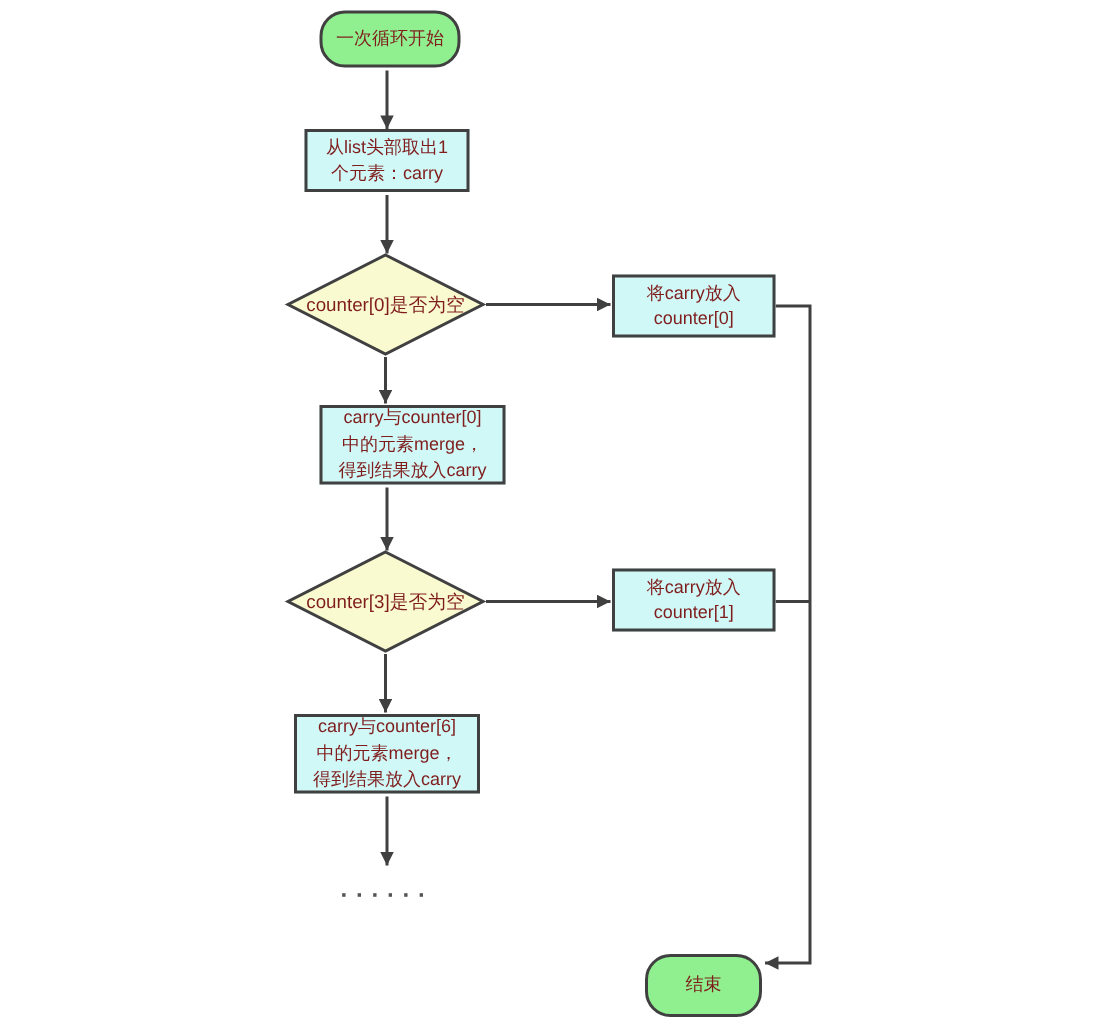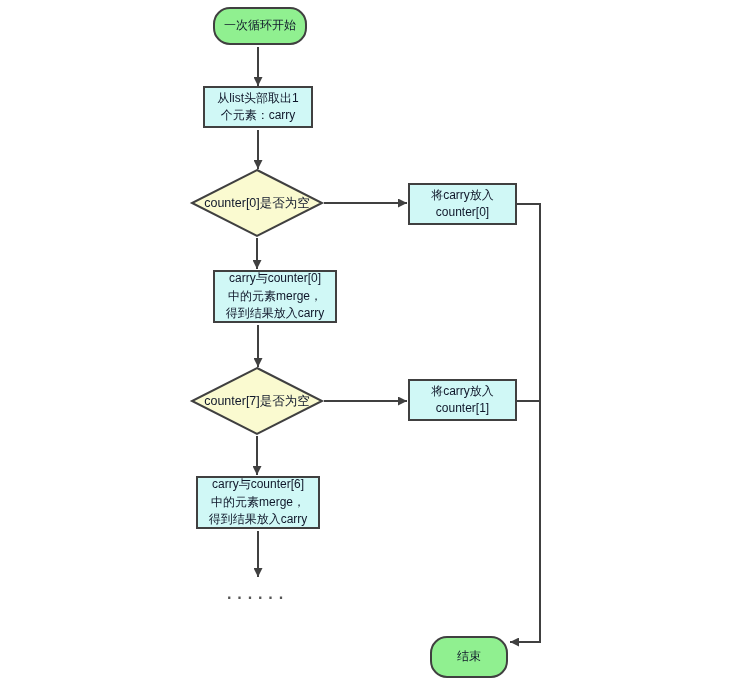--- a/index.html
+++ b/index.html
@@ -23,21 +23,21 @@
   .node {
     position: absolute;
     box-sizing: border-box;
     display: flex;
     align-items: center;
     justify-content: center;
     text-align: center;
     white-space: pre-line;
     font-size: 12px;
     line-height: 1.45;
-    color: #0f172a;
+    color: #7f1d1d;
   }
   .terminator {
     background: #90F090;
     border: 2px solid #404040;
     border-radius: 17px;
   }
   .process {
     background: #D0F8F6;
     border: 2px solid #404040;
   }
@@ -88,21 +88,21 @@
 
   <div class="node decision-label" style="left:190px; top:191px; width:134px; height:24px;">counter[0]是否为空</div>
 
   <div class="node process" style="left:408px; top:183px; width:109px; height:42px;">将carry放入
 counter[0]</div>
 
   <div class="node process" style="left:196px; top:270px; width:124px; height:53px;margin-left:17px;">carry与counter[0]
 中的元素merge，
 得到结果放入carry</div>
 
-  <div class="node decision-label" style="left:190px; top:389px; width:134px; height:24px;">counter[7]是否为空</div>
+  <div class="node decision-label" style="left:190px; top:389px; width:134px; height:24px;">counter[3]是否为空</div>
 
   <div class="node process" style="left:408px; top:379px; width:109px; height:42px;">将carry放入
 counter[1]</div>
 
   <div class="node process" style="left:196px; top:476px; width:124px; height:53px;">carry与counter[6]
 中的元素merge，
 得到结果放入carry</div>
 
   <div class="node ellipsis" style="left:208px; top:588px; width:100px; height:20px;">······</div>
 

